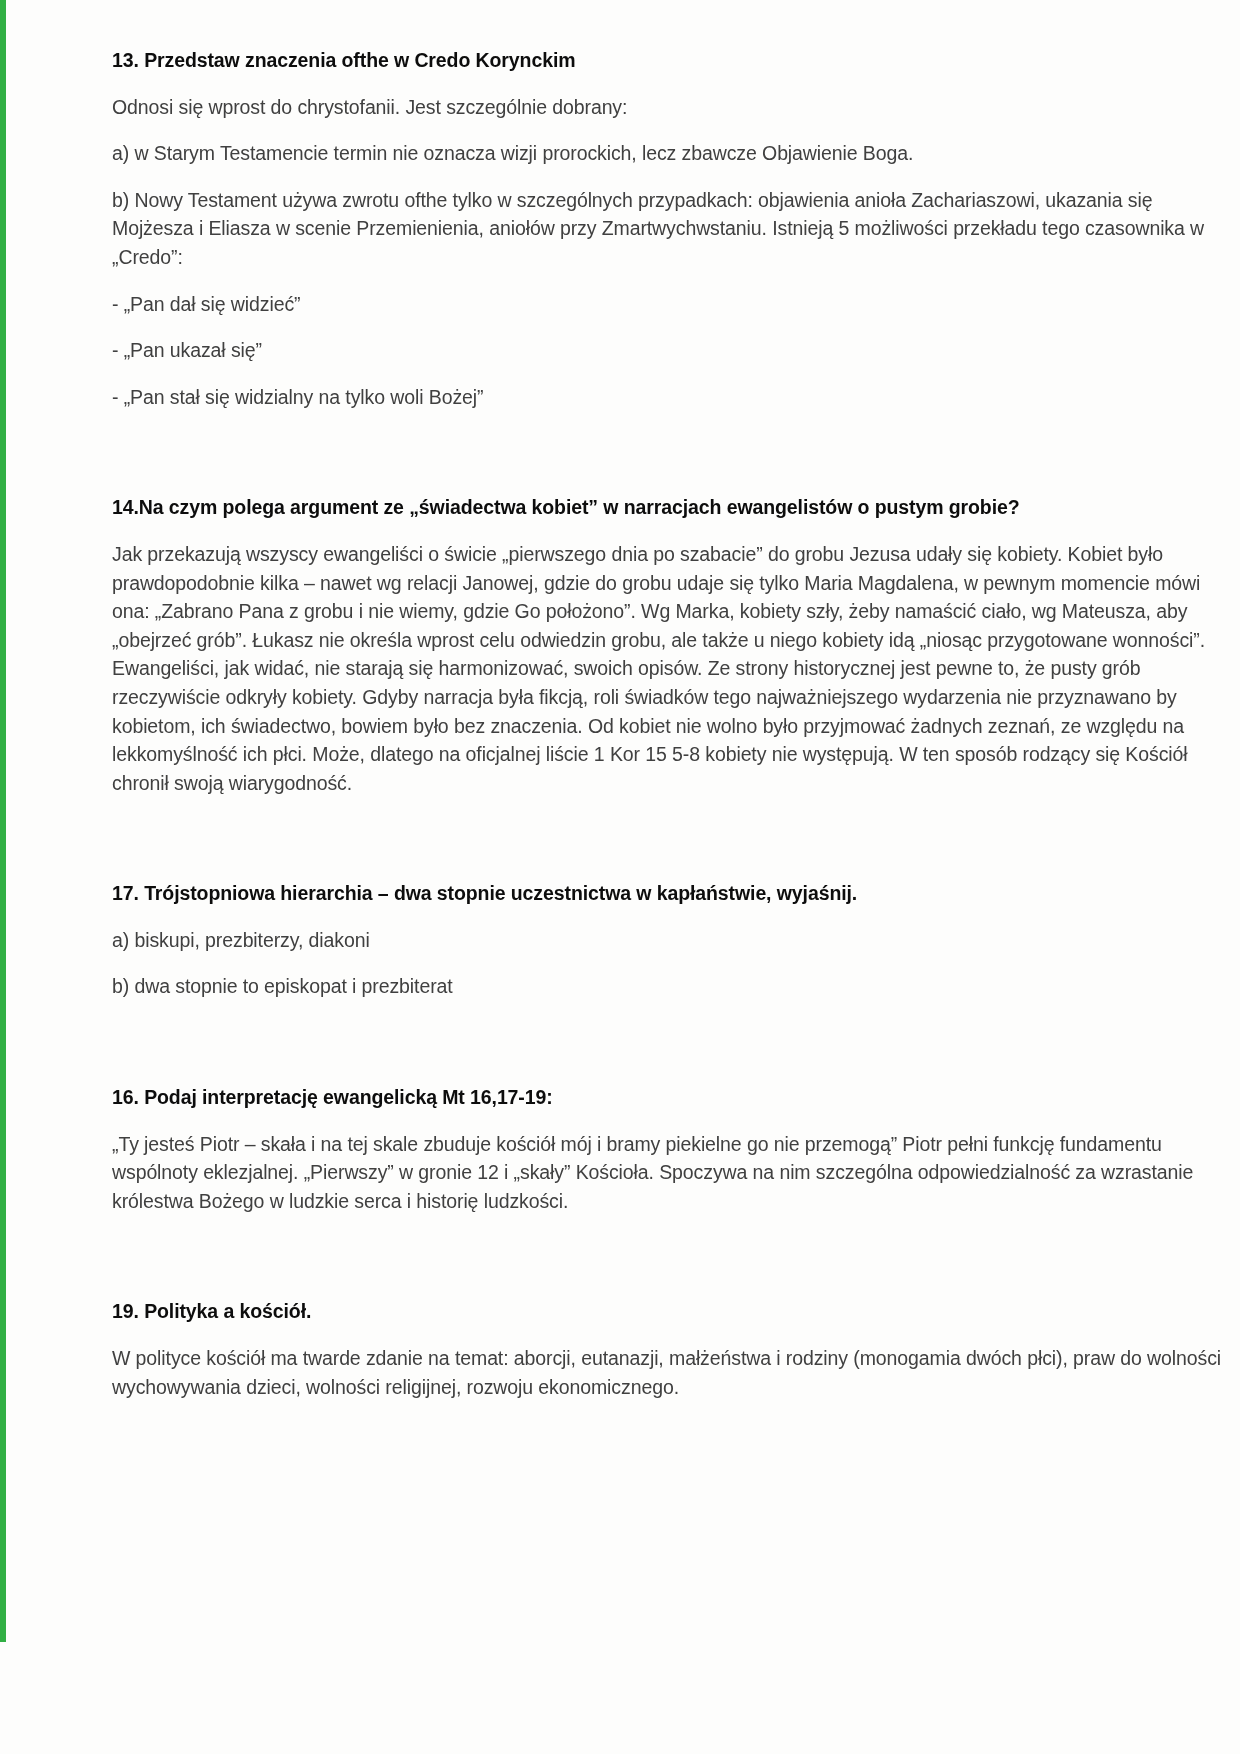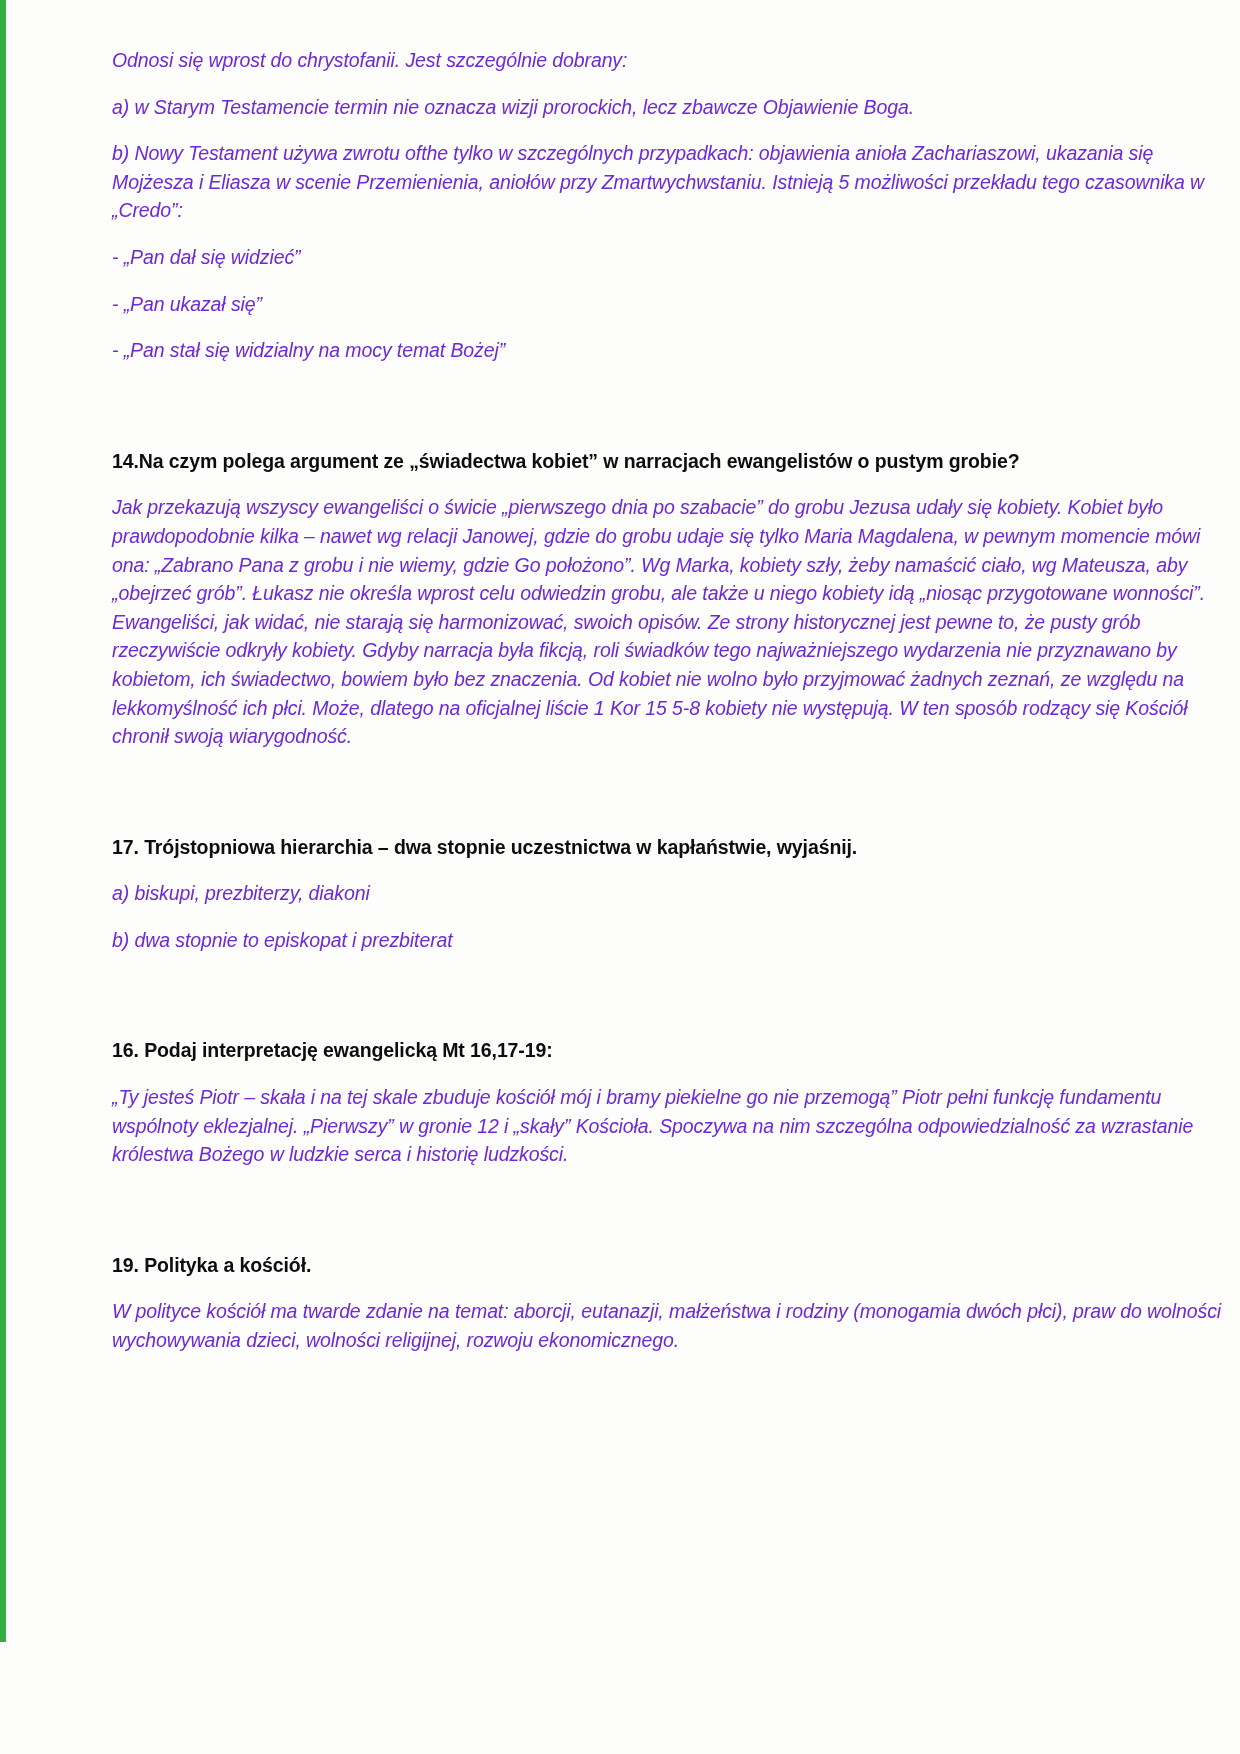--- a/index.html
+++ b/index.html
@@ -25,36 +25,37 @@
     top: 46px;
     width: 1110px;
     font-size: 19.5px;
     line-height: 28.6px;
     letter-spacing: -0.1px;
   }
   .block { margin: 0 0 18px 0; }
   .q-heading { font-weight: bold; color: #0d0d0d; }
   .section { margin: 0; }
   .section.spaced { margin-top: 82px; }
-  .answer { color: #6d28d9; font-style: italic; }
+  .answer { color: #404040; }
 </style>
 </head>
 <body style="background: rgb(253, 253, 252); color: rgb(19, 19, 19);">
 
 <div class="scan-edge" style="background: rgb(49, 175, 68);"></div>
 
 <div class="page-content">
 
   <div class="section">
+    <div class="block q-heading">13. Przedstaw znaczenia ofthe w Credo Korynckim</div>
     <div class="block answer">Odnosi się wprost do chrystofanii. Jest szczególnie dobrany:</div>
     <div class="block answer">a) w Starym Testamencie termin nie oznacza wizji prorockich, lecz zbawcze Objawienie Boga.</div>
     <div class="block answer">b) Nowy Testament używa zwrotu ofthe tylko w szczególnych przypadkach: objawienia anioła Zachariaszowi, ukazania się Mojżesza i Eliasza w scenie Przemienienia, aniołów przy Zmartwychwstaniu. Istnieją 5 możliwości przekładu tego czasownika w „Credo”:</div>
     <div class="block answer">- „Pan dał się widzieć”</div>
     <div class="block answer">- „Pan ukazał się”</div>
-    <div class="block answer">- „Pan stał się widzialny na mocy temat Bożej”</div>
+    <div class="block answer">- „Pan stał się widzialny na tylko woli Bożej”</div>
   </div>
 
   <div class="section spaced">
     <div class="block q-heading">14.Na czym polega argument ze „świadectwa kobiet” w narracjach ewangelistów o pustym grobie?</div>
     <div class="block answer">Jak przekazują wszyscy ewangeliści o świcie „pierwszego dnia po szabacie” do grobu Jezusa udały się kobiety. Kobiet było prawdopodobnie kilka – nawet wg relacji Janowej, gdzie do grobu udaje się tylko Maria Magdalena, w pewnym momencie mówi ona: „Zabrano Pana z grobu i nie wiemy, gdzie Go położono”. Wg Marka, kobiety szły, żeby namaścić ciało, wg Mateusza, aby „obejrzeć grób”. Łukasz nie określa wprost celu odwiedzin grobu, ale także u niego kobiety idą „niosąc przygotowane wonności”. Ewangeliści, jak widać, nie starają się harmonizować, swoich opisów. Ze strony historycznej jest pewne to, że pusty grób rzeczywiście odkryły kobiety. Gdyby narracja była fikcją, roli świadków tego najważniejszego wydarzenia nie przyznawano by kobietom, ich świadectwo, bowiem było bez znaczenia. Od kobiet nie wolno było przyjmować żadnych zeznań, ze względu na lekkomyślność ich płci. Może, dlatego na oficjalnej liście 1 Kor 15 5-8 kobiety nie występują. W ten sposób rodzący się Kościół chronił swoją wiarygodność.</div>
   </div>
 
   <div class="section spaced">
     <div class="block q-heading">17. Trójstopniowa hierarchia – dwa stopnie uczestnictwa w kapłaństwie, wyjaśnij.</div>
     <div class="block answer">a) biskupi, prezbiterzy, diakoni</div>

